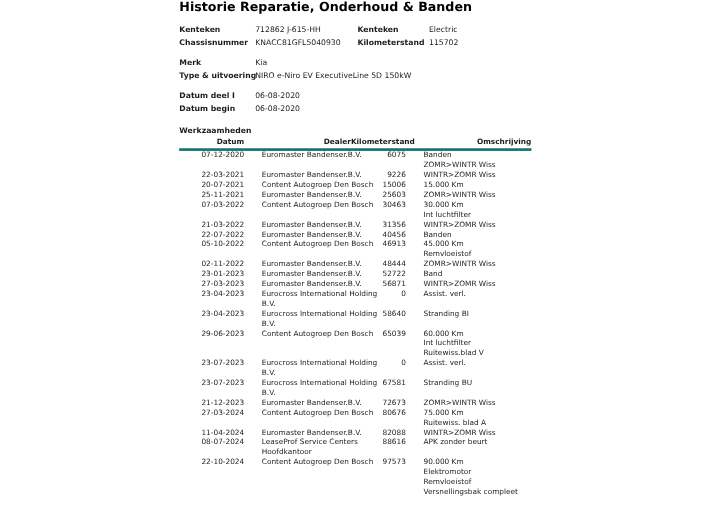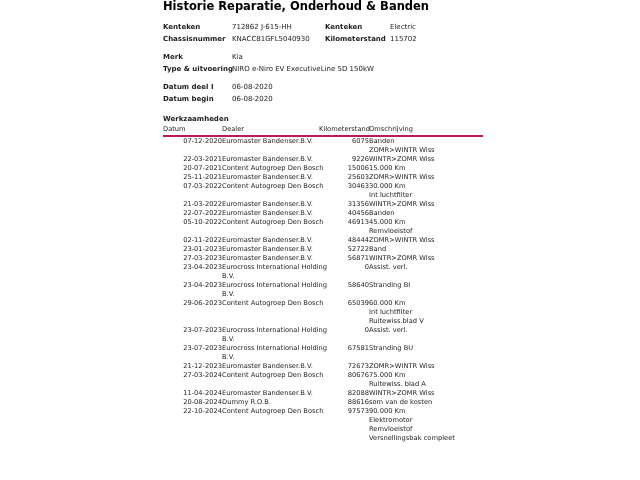--- a/index.html
+++ b/index.html
@@ -40,40 +40,40 @@
     line-height: 10px;
   }
   table.worklog {
     width: 320px;
     border-collapse: collapse;
     table-layout: fixed;
     margin-top: 1px;
   }
   table.worklog th {
     font-size: 6.7px;
-    font-weight: normal;
-    text-align: left;
+    font-weight: bold;
+    text-align: right;
     line-height: 9px;
     padding: 0 0 1px 0;
-    border-bottom: 2px solid #be185d;
+    border-bottom: 2px solid #0f766e;
     white-space: nowrap;
   }
   table.worklog td {
     font-size: 6.7px;
     line-height: 9px;
     vertical-align: top;
     padding: 0;
   }
   .col-datum { width: 59px; }
   .col-dealer { width: 97px; }
   .col-km { width: 50px; }
   .col-oms { width: auto; }
   th.col-km, td.col-km { text-align: right; }
   td.col-oms, th.col-oms { padding-left: 8px; }
-  td .line { white-space: nowrap; }
+  td .line { white-space: nowrap; padding-left: 16px; }
   td.col-datum { white-space: nowrap; text-align: right; }
 </style>
 </head>
 <body>
 
 <div class="doc">
   <div class="doc-title">Historie Reparatie, Onderhoud &amp; Banden</div>
 
   <div class="kv-group">
       <div class="kv-row">
@@ -322,27 +322,28 @@
           <td class="col-datum">11-04-2024</td>
           <td class="col-dealer">
             <div class="line">Euromaster Bandenser.B.V.</div>
           </td>
           <td class="col-km">82088</td>
           <td class="col-oms">
             <div class="line">WINTR&gt;ZOMR Wiss</div>
           </td>
         </tr>
         <tr>
-          <td class="col-datum">20-08-2024</td>
-          <td class="col-dealer">
-            <div class="line">Dummy R.O.B.</div>
+          <td class="col-datum">08-07-2024</td>
+          <td class="col-dealer">
+            <div class="line">LeaseProf Service Centers</div>
+            <div class="line">Hoofdkantoor</div>
           </td>
           <td class="col-km">88616</td>
           <td class="col-oms">
-            <div class="line">som van de kosten</div>
+            <div class="line">APK zonder beurt</div>
           </td>
         </tr>
         <tr>
           <td class="col-datum">22-10-2024</td>
           <td class="col-dealer">
             <div class="line">Content Autogroep Den Bosch</div>
           </td>
           <td class="col-km">97573</td>
           <td class="col-oms">
             <div class="line">90.000 Km</div>

